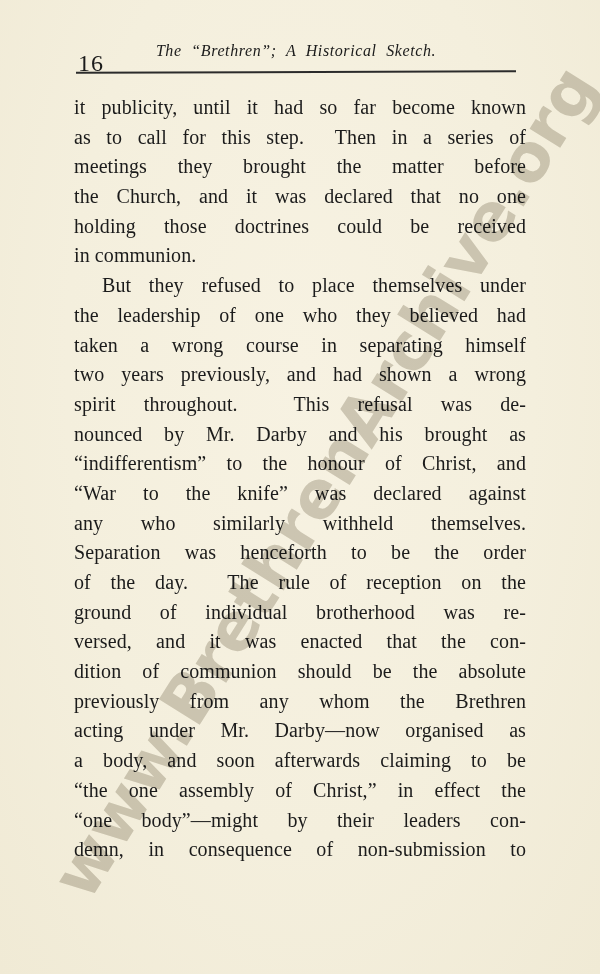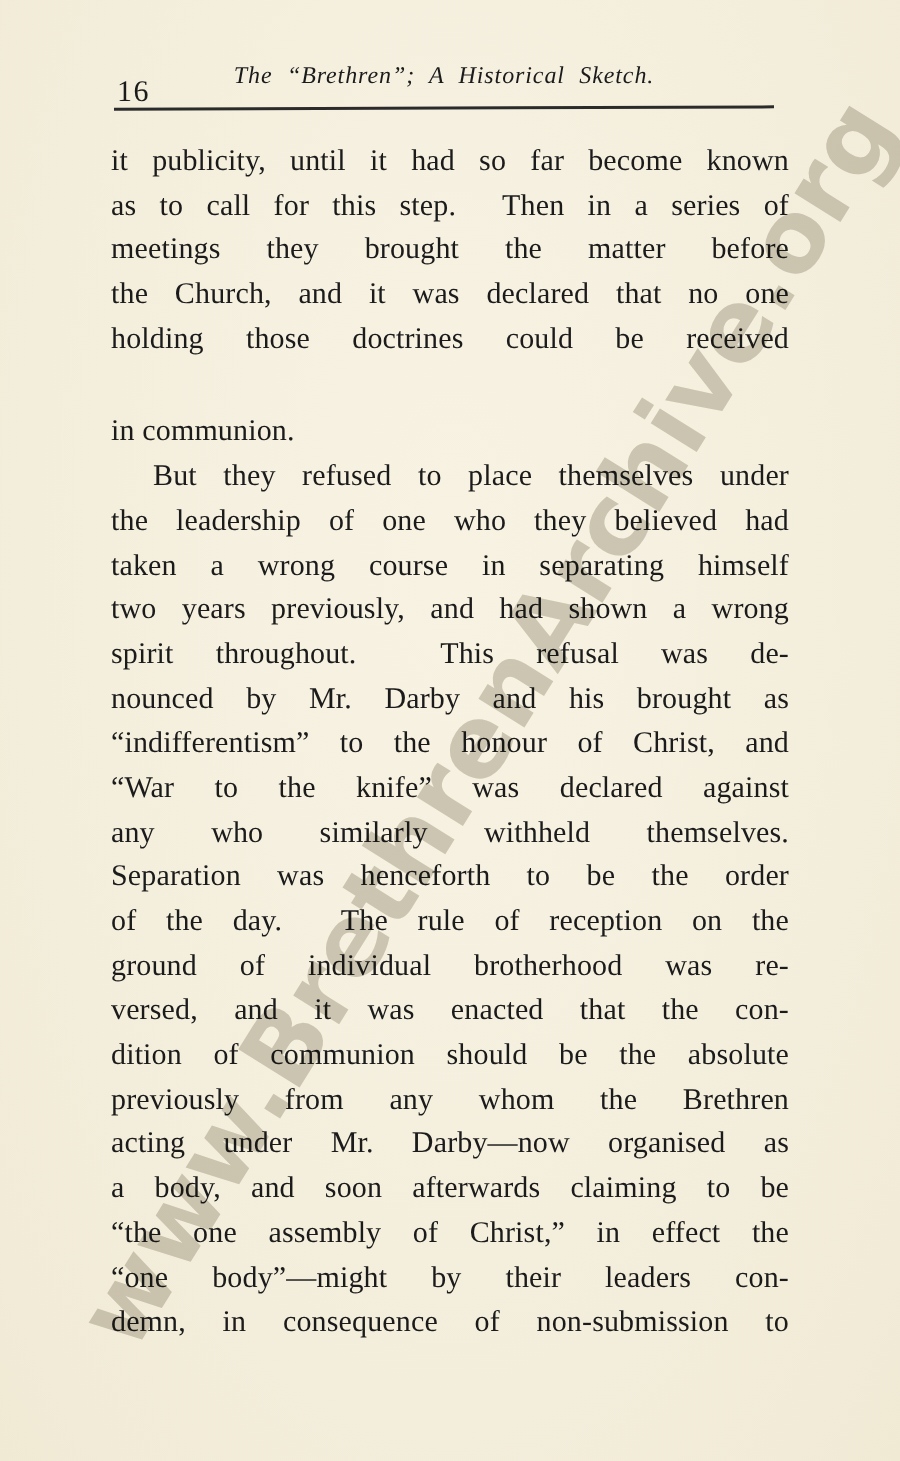--- a/index.html
+++ b/index.html
@@ -22,21 +22,21 @@
     position: absolute;
     left: 76px;
     top: 42px;
     width: 440px;
     height: 26px;
   }
   #page-number {
     position: absolute;
     left: 2px;
     top: 8px;
-    font-size: 20px;
+    font-size: 24px;
     letter-spacing: 1px;
   }
   #running-title {
     position: absolute;
     left: 0;
     right: 0;
     top: 0;
     text-align: center;
     font-style: italic;
     font-size: 16px;
@@ -64,21 +64,20 @@
     height: 29.7px;
     line-height: 29.7px;
     font-size: 20px;
     text-align: justify;
     text-align-last: justify;
     white-space: normal;
     letter-spacing: 0.1px;
   }
   .line.flush {
     text-align-last: left;
-    margin-top: 32px;
   }
   .line.indent {
     text-indent: 28px;
   }
   
   #watermark {
     position: absolute;
     left: 325px;
     top: 482px;
     transform: translate(-50%, -50%) rotate(-58deg);

